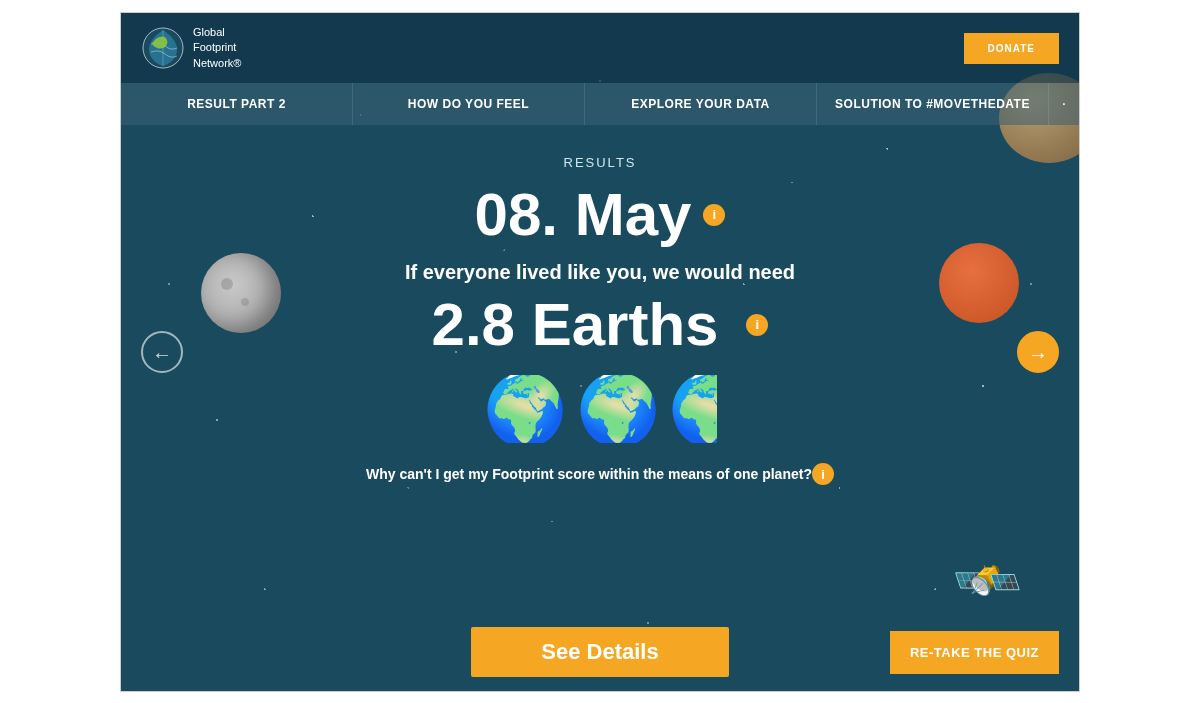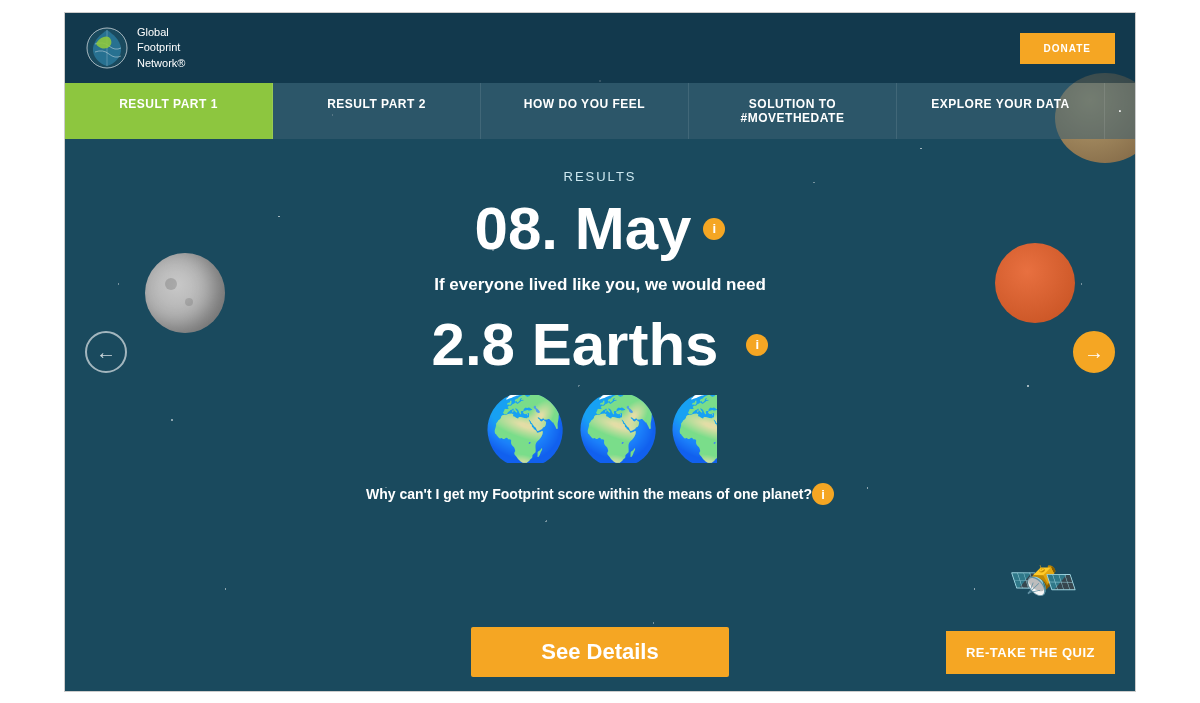--- a/index.html
+++ b/index.html
@@ -4,21 +4,21 @@
   <style>
     * { margin: 0; padding: 0; box-sizing: border-box; }
     body {
       width: 1200px;
       height: 703px;
       overflow: hidden;
       font-family: 'Arial', sans-serif;
       background: #fff;
     }
     #app {
-      width: 1072px;
+      width: 960px;
       height: 680px;
       margin: 12px auto;
       background: #8b5cf6;
       position: relative;
       overflow: hidden;
       border: 1px solid #ccc;
     }
 
     
     #app::before {
@@ -162,23 +162,23 @@
       align-items: center;
       justify-content: center;
       color: #fff;
       font-size: 13px;
       font-weight: bold;
       cursor: pointer;
       flex-shrink: 0;
     }
     .if-everyone {
       color: #fff;
-      font-size: 17px;
-      font-weight: bold;
-      margin-bottom: 15px;
+      font-size: 20px;
+      font-weight: bold;
+      margin-bottom: 6px;
     }
     .big-earths {
       color: #fff;
       font-size: 60px;
       font-weight: bold;
       display: flex;
       align-items: center;
       gap: 28px;
       margin-bottom: 16px;
     }
@@ -357,25 +357,24 @@
       <div class="logo-text">
         <div>Global</div>
         <div>Footprint</div>
         <div>Network®</div>
       </div>
     </div>
     <button class="donate-btn">DONATE</button>
   </div>
 
   <div class="nav-tabs">
-    <div class="nav-tab active">RESULT PART 1</div>
     <div class="nav-tab">RESULT PART 2</div>
     <div class="nav-tab">HOW DO YOU FEEL</div>
+    <div class="nav-tab">EXPLORE YOUR DATA</div>
     <div class="nav-tab">SOLUTION TO #MOVETHEDATE</div>
-    <div class="nav-tab">EXPLORE YOUR DATA</div>
     <div class="nav-tab-more">·</div>
   </div>
 
   <div class="planet-brown"></div>
   <div class="moon"></div>
   <div class="mars"></div>
   <div class="satellite">🛰️</div>
 
   <button class="nav-arrow nav-arrow-left">
     <span>←</span>

